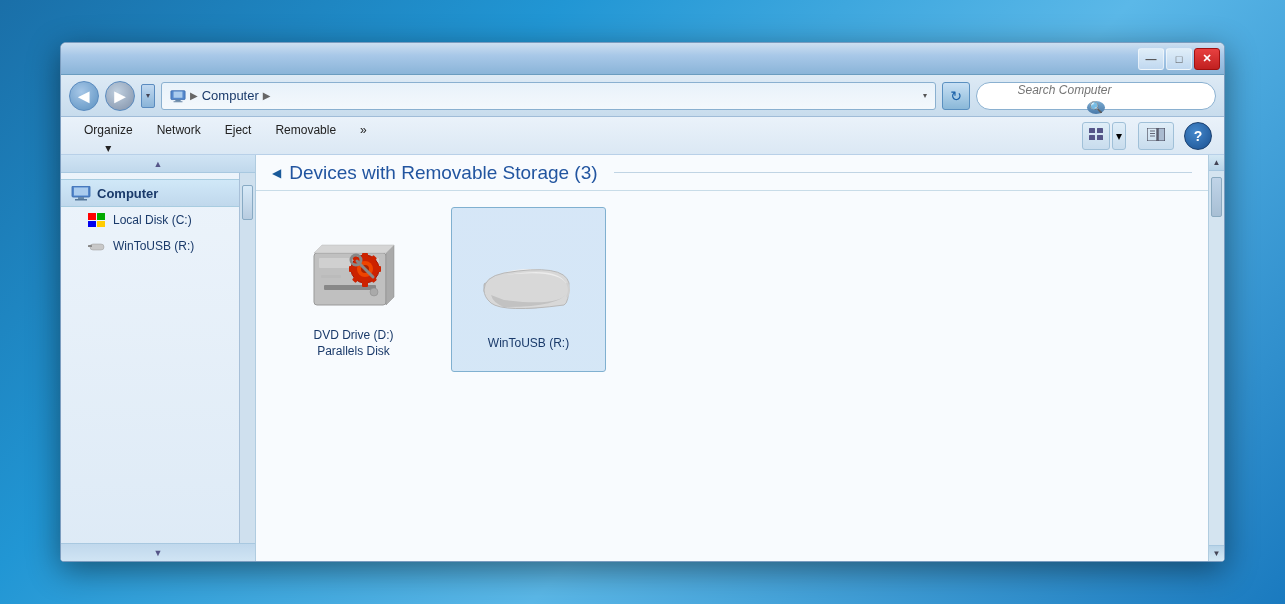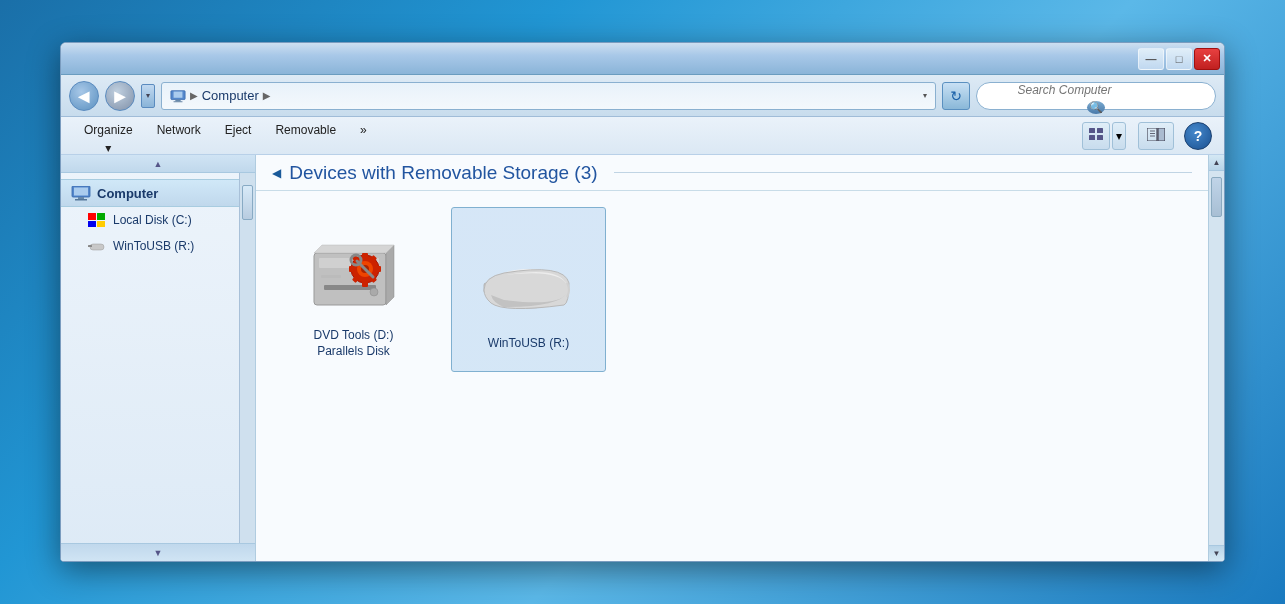--- a/index.html
+++ b/index.html
@@ -717,21 +717,21 @@
               <rect x="44" y="31" width="5" height="5" rx="1" fill="#cc2200" transform="rotate(-45,46.5,33.5)"></rect>
               <rect x="62" y="31" width="5" height="5" rx="1" fill="#cc2200" transform="rotate(45,64.5,33.5)"></rect>
               <rect x="44" y="52" width="5" height="5" rx="1" fill="#cc2200" transform="rotate(45,46.5,54.5)"></rect>
               <rect x="62" y="52" width="5" height="5" rx="1" fill="#cc2200" transform="rotate(-45,64.5,54.5)"></rect>
 
               <line x1="48" y1="36" x2="64" y2="52" stroke="#888" stroke-width="3" stroke-linecap="round"></line>
               <circle cx="47" cy="35" r="5" fill="none" stroke="#888" stroke-width="3"></circle>
             </svg>
           </div>
           <div class="drive-label">
-            <span>DVD Tools (D:)</span><br>
+            <span>DVD Drive (D:)</span><br>
             <span>Parallels Disk</span>
           </div>
         </div>
 
         <div class="drive-item selected">
           <div class="drive-icon-area">
             <svg width="100" height="85" viewBox="0 0 100 85">
 
               <ellipse cx="50" cy="55" rx="38" ry="18" fill="#d0d0d0" stroke="#b0b0b0" stroke-width="1"></ellipse>
 

